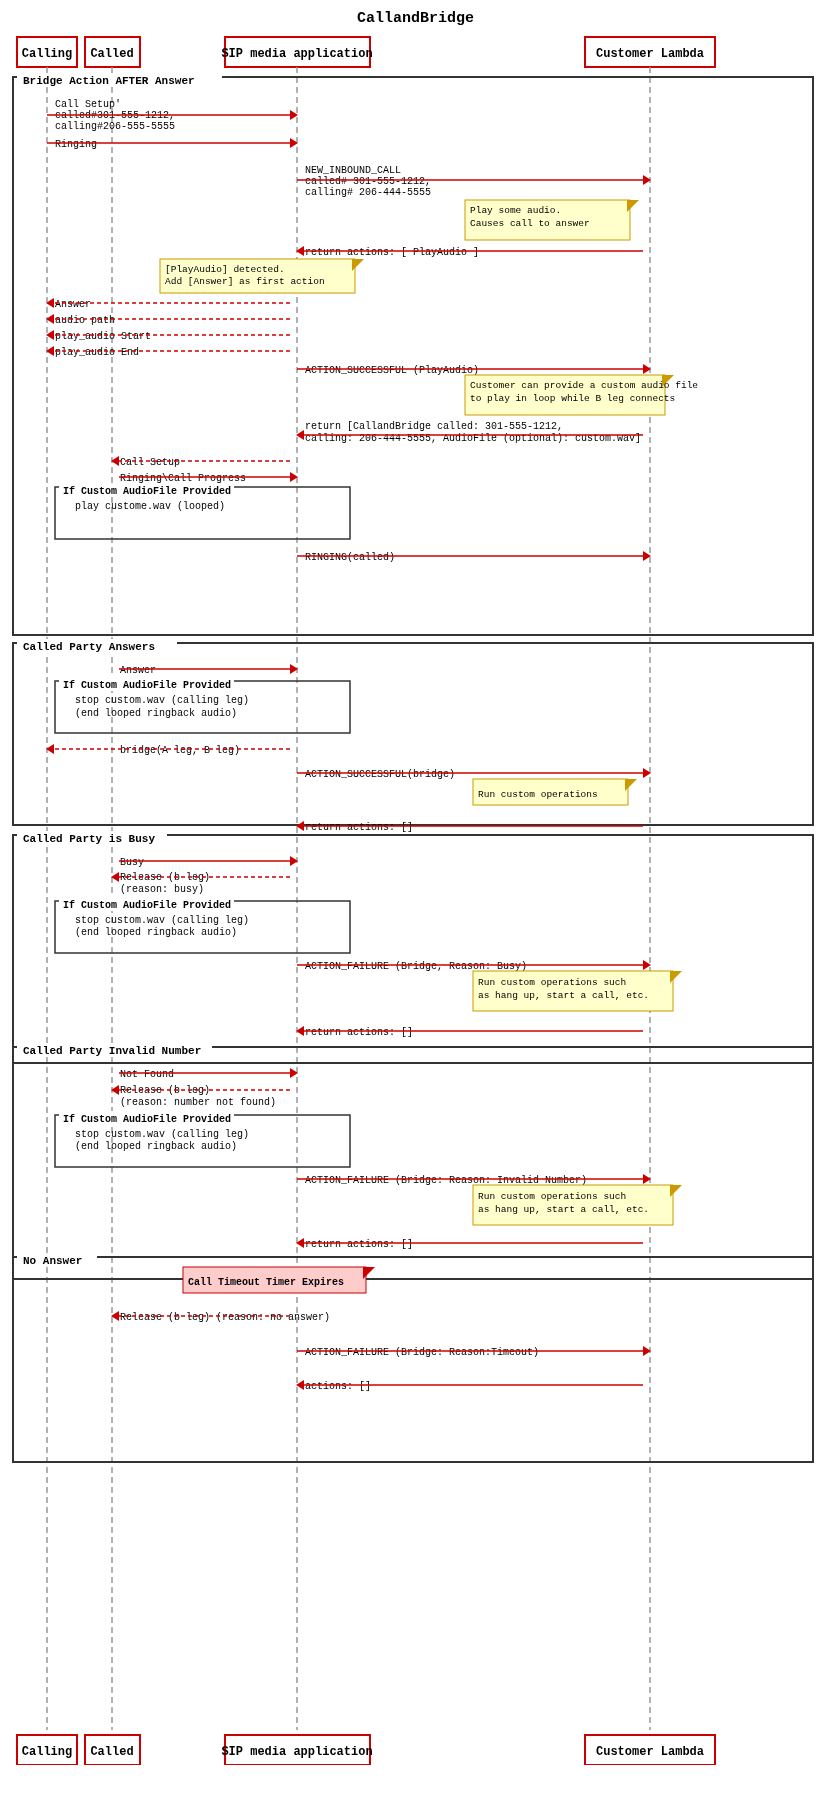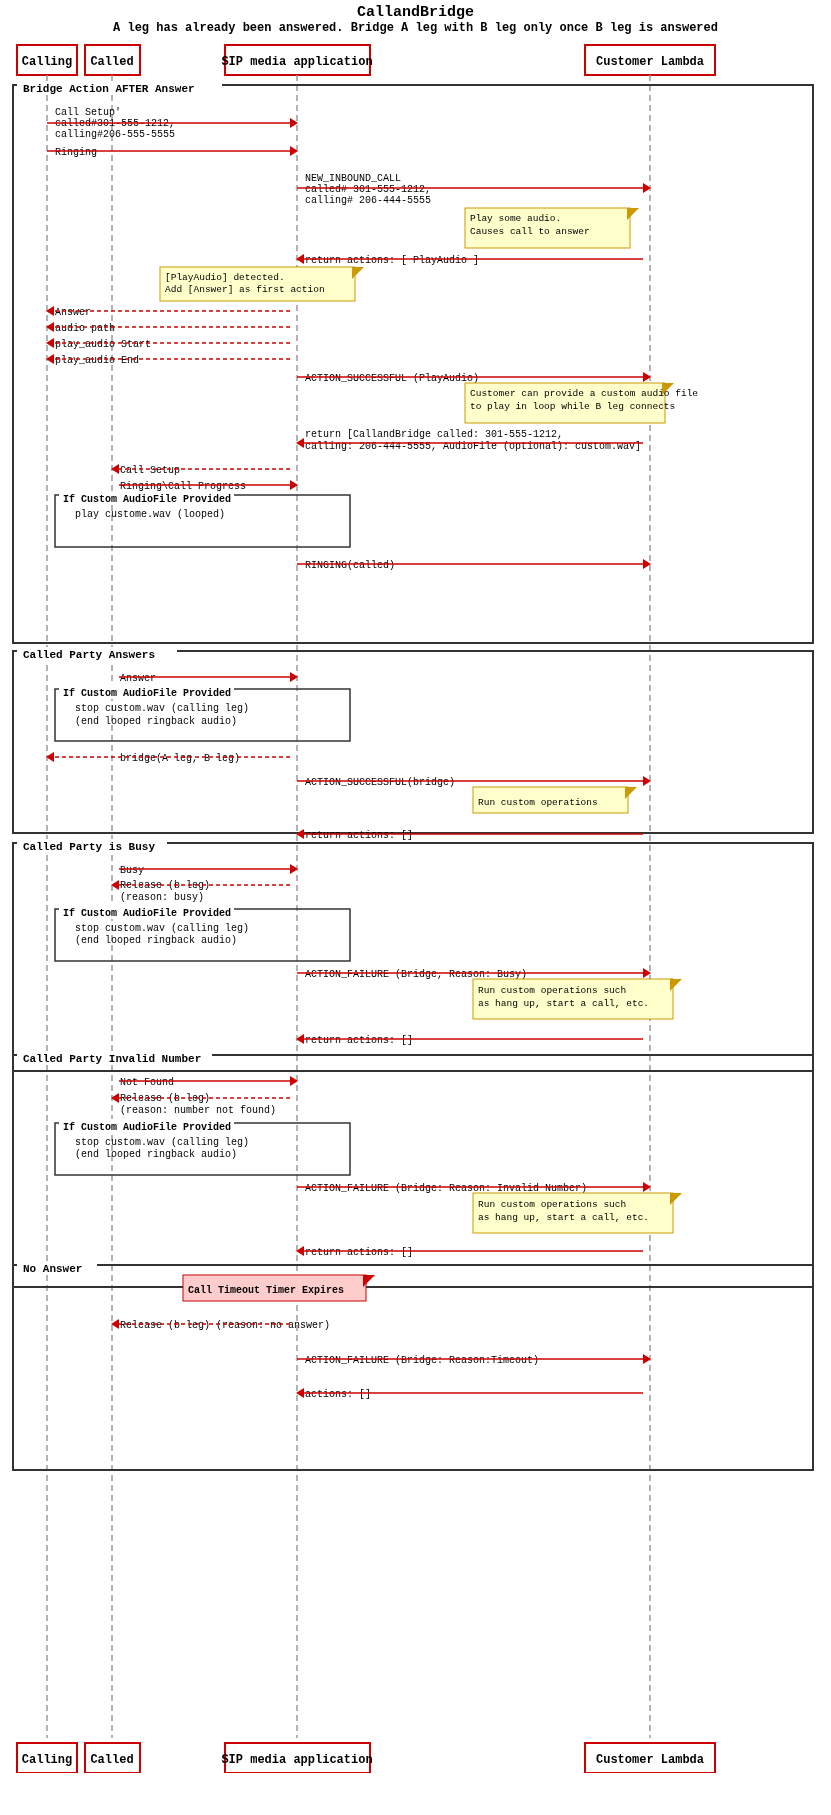--- a/index.html
+++ b/index.html
@@ -6,21 +6,21 @@
     body {
       font-family: 'Courier New', monospace;
       background: #fff;
       width: 831px;
       min-height: 1815px;
       font-size: 11px;
       color: #000;
     }
     .page {
       width: 831px;
-      padding: 4px 5px;
+      padding: 10px 5px;
       position: relative;
     }
     .title-section {
       text-align: center;
       margin-bottom: 8px;
     }
     .title-main {
       font-size: 15px;
       font-weight: bold;
     }
@@ -29,21 +29,20 @@
       font-weight: bold;
     }
   </style>
 </head>
 <body>
 
 <div class="page">
 
   <div class="title-section">
     <div class="title-main">CallandBridge</div>
-    <div class="title-sub">A leg has already been answered. Bridge A leg with B leg only once B leg is answered</div>
   </div>
 
   <svg width="821" height="1730" style="display:block; margin: 0 auto;">
 
     <rect x="12" y="2" width="60" height="30" fill="white" stroke="#cc0000" stroke-width="2"></rect>
     <text x="42" y="22" text-anchor="middle" font-family="Courier New" font-size="12" font-weight="bold">Calling</text>
 
     <rect x="80" y="2" width="55" height="30" fill="white" stroke="#cc0000" stroke-width="2"></rect>
     <text x="107" y="22" text-anchor="middle" font-family="Courier New" font-size="12" font-weight="bold">Called</text>
 

